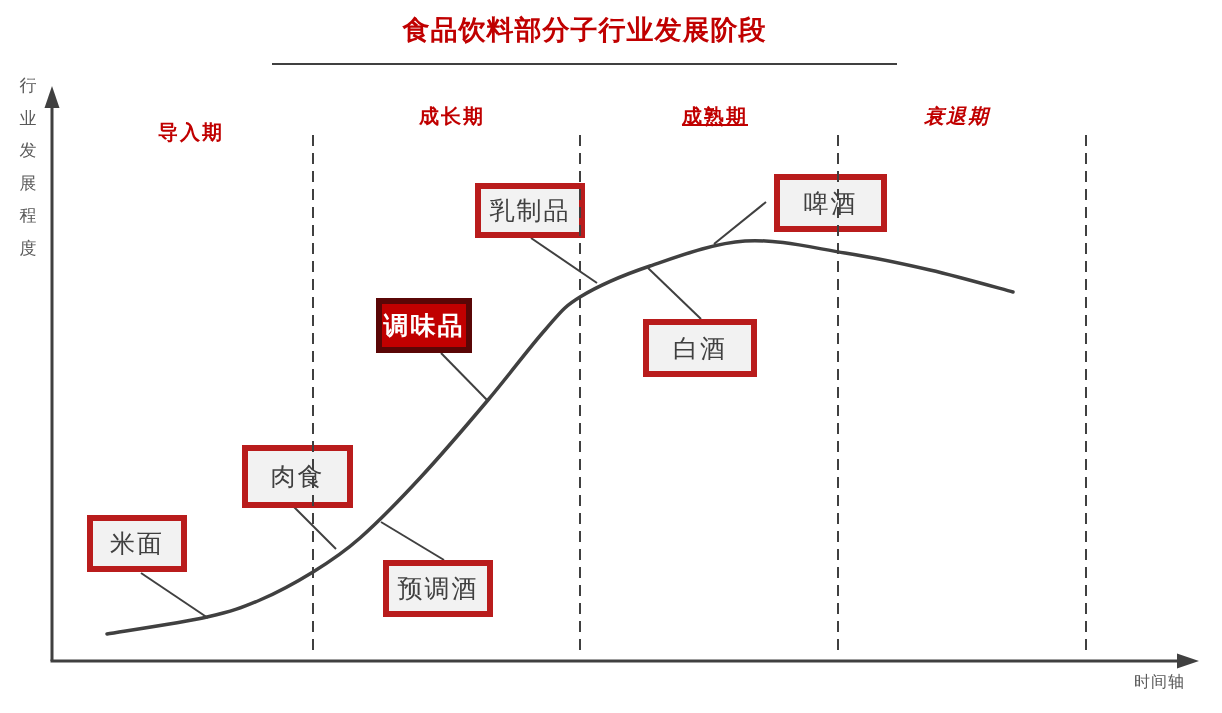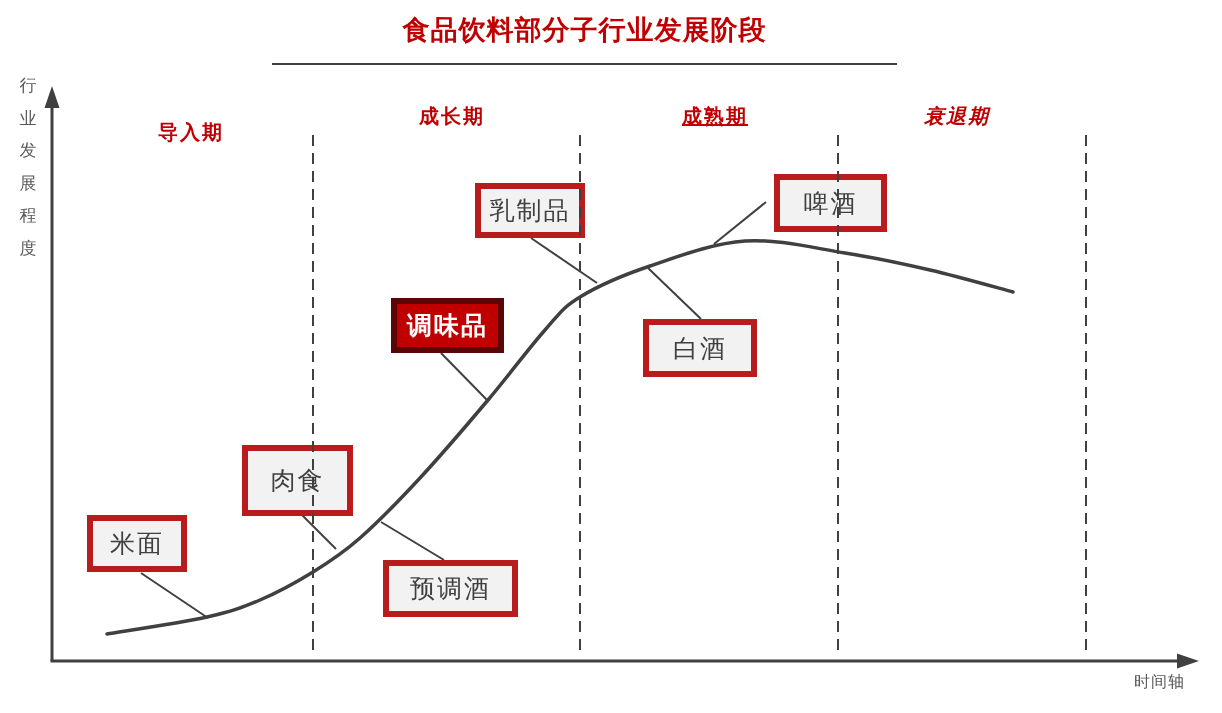--- a/index.html
+++ b/index.html
@@ -34,23 +34,23 @@
       <line x1="289" y1="502" x2="336" y2="549" stroke="#404040" stroke-width="2"></line>
       <line x1="381" y1="522" x2="444" y2="560" stroke="#404040" stroke-width="2"></line>
       <line x1="441" y1="353" x2="487" y2="400" stroke="#404040" stroke-width="2"></line>
       <line x1="531" y1="238" x2="597" y2="283" stroke="#404040" stroke-width="2"></line>
       <line x1="648" y1="268" x2="701" y2="319" stroke="#404040" stroke-width="2"></line>
       <line x1="714" y1="244" x2="766" y2="202" stroke="#404040" stroke-width="2"></line>
     </svg>
 
   <div id="boxes">
       <div class="abox" style="left: 87px; top: 515px; width: 100px; height: 57px;">米面</div>
-      <div class="abox" style="left: 242px; top: 445px; width: 111px; height: 71px;">肉食</div>
-      <div class="abox" style="left: 383px; top: 560px; width: 135px; height: 57px;">预调酒</div>
-      <div class="abox hl" style="left: 391px; top: 298px; width: 113px; height: 55px;">调味品</div>
+      <div class="abox" style="left: 242px; top: 445px; width: 111px; height: 63px;">肉食</div>
+      <div class="abox" style="left: 383px; top: 560px; width: 110px; height: 57px;">预调酒</div>
+      <div class="abox hl" style="left: 376px; top: 298px; width: 96px; height: 55px;">调味品</div>
       <div class="abox" style="left: 475px; top: 183px; width: 110px; height: 55px;">乳制品</div>
       <div class="abox" style="left: 643px; top: 319px; width: 114px; height: 58px;">白酒</div>
       <div class="abox" style="left: 766px; top: 174px; width: 113px; height: 58px; margin-left: 8px;">啤酒</div>
     </div>
 
   <svg id="layer-front" class="layer">
       <line x1="313" y1="135" x2="313" y2="657" stroke="#404040" stroke-width="2" stroke-dasharray="11 7"></line>
       <line x1="580" y1="135" x2="580" y2="657" stroke="#404040" stroke-width="2" stroke-dasharray="11 7"></line>
       <line x1="838" y1="135" x2="838" y2="657" stroke="#404040" stroke-width="2" stroke-dasharray="11 7"></line>
       <line x1="1086" y1="135" x2="1086" y2="657" stroke="#404040" stroke-width="2" stroke-dasharray="11 7"></line>

